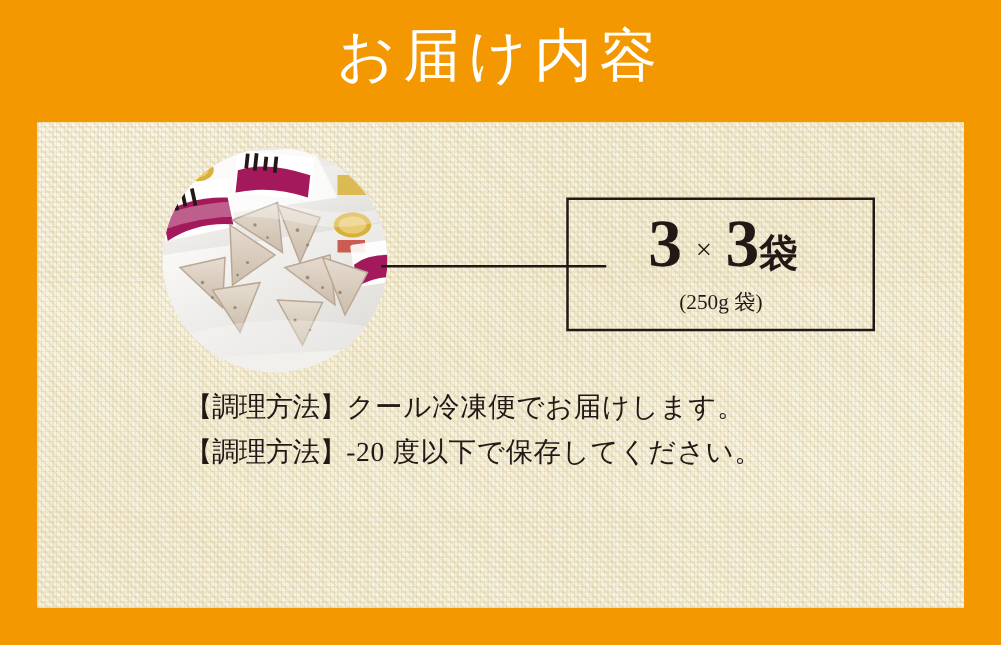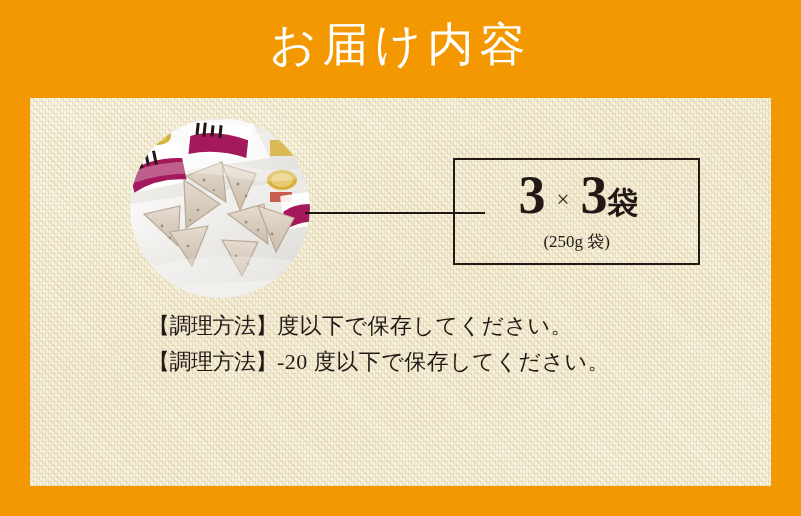--- a/index.html
+++ b/index.html
@@ -277,21 +277,21 @@
         <span class="times">×</span>
         <span class="num">3</span>
         <span class="unit">袋</span>
       </div>
       <div class="qty-sub">(250g 袋)</div>
     </div>
 
     <div class="info" style="left:118px; top:210px;">
 
       <div class="info-line">
-        <span class="label">【調理方法】</span><span>度以下で保存してください。</span>
+        <span class="label">【調理方法】</span><span>クール冷凍便でお届けします。</span>
       </div>
 
       <div class="info-line">
         <span class="label">【調理方法】</span><span>-20 度以下で保存してください。</span>
       </div>
 
 
     </div>
 
   </div>

